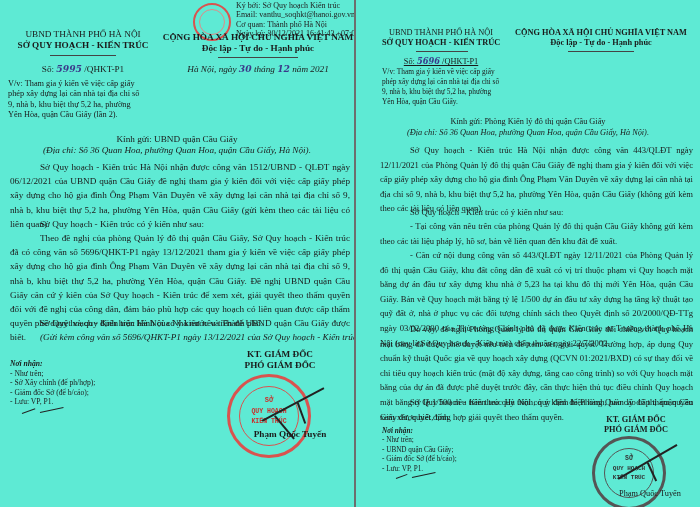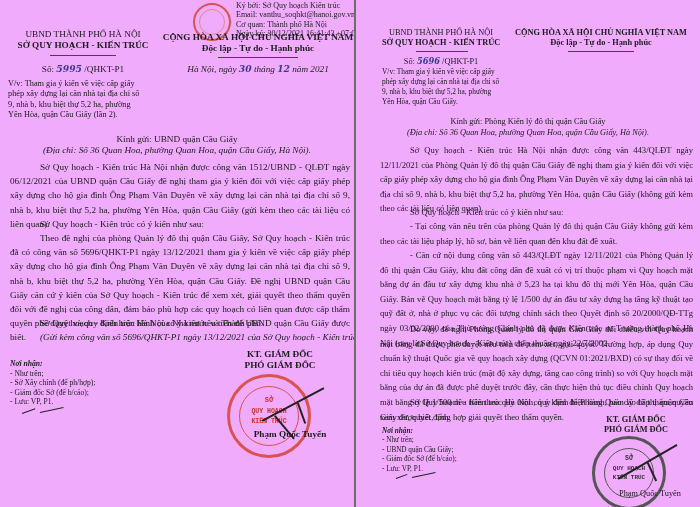--- a/index.html
+++ b/index.html
@@ -1,21 +1,21 @@
 <!DOCTYPE html>
 <html><head>
 <meta charset="utf-8">
 <style>
   html, body { margin:0; padding:0; }
   body {
     width:700px; height:507px; overflow:hidden; background:#ffffff;
     font-family:"Liberation Serif","DejaVu Serif",serif; color:#1a1a1a;
     position:relative;
   }
-  .page { position:absolute; top:0; height:507px; background:#f0abfc; overflow:hidden; }
+  .page { position:absolute; top:0; height:507px; background:#5eead4; overflow:hidden; }
   .page-left { left:0; width:354px; }
   .page-right { left:356px; width:344px; }
   .divider { position:absolute; left:354px; top:0; width:2px; height:507px; background:#6d6d6d; }
 
   .abs { position:absolute; white-space:nowrap; }
   .center { text-align:center; }
   .bold { font-weight:bold; }
   .ital { font-style:italic; }
   .f9 { font-size:9.2px; line-height:11px; }
   .f8 { font-size:8.3px; line-height:10px; }
@@ -115,21 +115,21 @@
   <div class="abs center f9 bold" style="left:230px; width:120px; top:429px;">Phạm Quốc Tuyến</div>
 </div>
 
 <div class="divider"></div>
 
 <div class="page page-right">
 
   <div class="abs center f8" style="left:20px; width:130px; top:28px;">UBND THÀNH PHỐ HÀ NỘI</div>
   <div class="abs center f8 bold" style="left:20px; width:130px; top:38px;">SỞ QUY HOẠCH - KIẾN TRÚC</div>
   <div class="rule" style="left:60px; width:52px; top:51px;"></div>
-  <div class="abs center f8" style="left:20px; width:130px; top:56px;">
+  <div class="abs center f8" style="left:20px; width:130px; top:56px;text-decoration:underline;">
     <span>Số: </span><span class="hw">5696</span><span> /QHKT-P1</span>
   </div>
 
   <div class="abs center f8 bold" style="left:150px; width:190px; top:28px;">CỘNG HÒA XÃ HỘI CHỦ NGHĨA VIỆT NAM</div>
   <div class="abs center f8 bold" style="left:150px; width:190px; top:38px;">Độc lập - Tự do - Hạnh phúc</div>
   <div class="rule" style="left:212px; width:66px; top:51px;"></div>
 
   <div class="abs f7" style="left:26px; top:67px; line-height:10px;">
     <div>V/v: Tham gia ý kiến về việc cấp giấy</div>
     <div>phép xây dựng lại căn nhà tại địa chỉ số</div>

